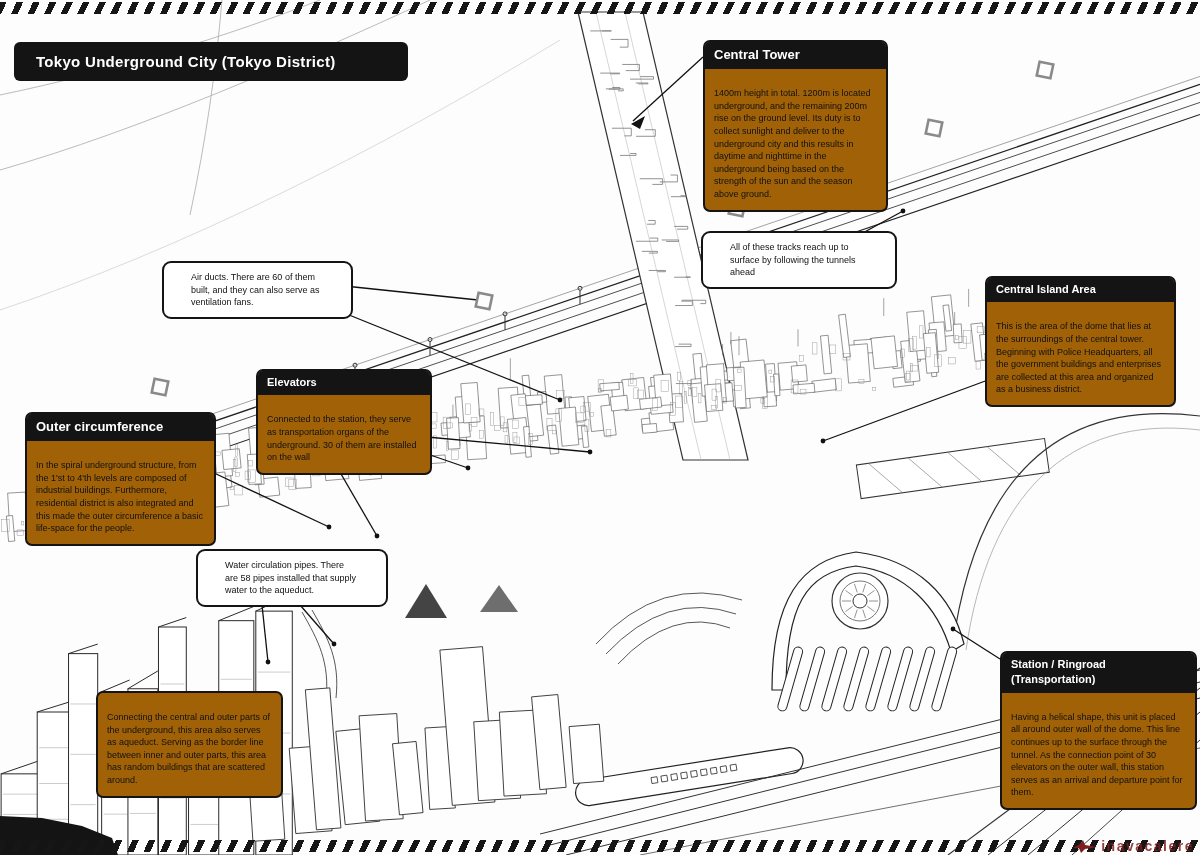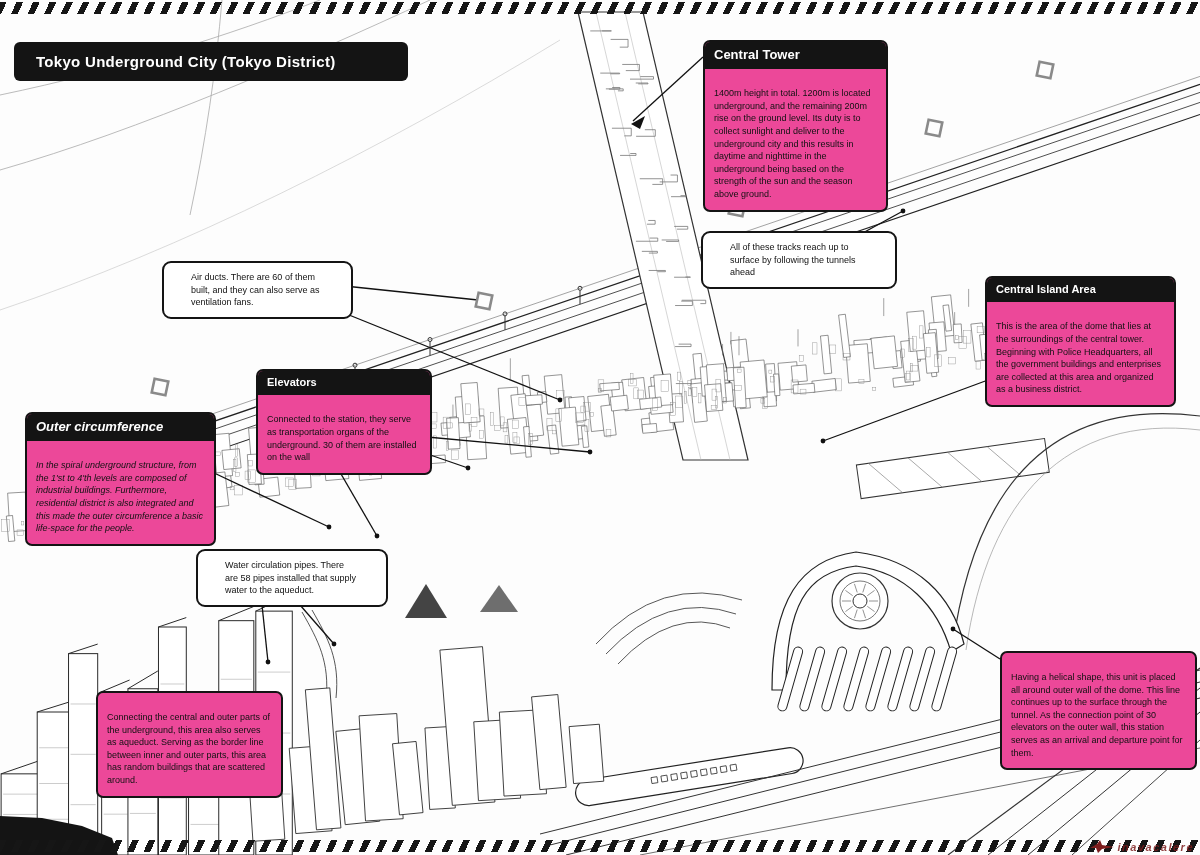--- a/index.html
+++ b/index.html
@@ -13,31 +13,31 @@
     background:repeating-linear-gradient(115deg,#161616 0 6px,transparent 6px 15px);}
   .strip.top{top:2px;}
   .strip.bottom{bottom:3px;}
   
   .title-banner{
     position:absolute;left:14px;top:42px;width:372px;z-index:5;
     background:#141414;color:#fff;font-size:15px;letter-spacing:.3px;
     padding:11px 0 11px 22px;border-radius:6px;font-weight:bold;
   }
   
-  .panel{position:absolute;z-index:5;background:#ec4899;border:2px solid #141414;
+  .panel{position:absolute;z-index:5;background:#a16207;border:2px solid #141414;
     border-radius:7px;overflow:hidden;font-size:9px;line-height:1.4;}
   .panel .hdr{background:#141414;color:#fff;font-weight:bold;padding:4px 9px 5px;}
   .hdr-lg{font-size:13px;}
   .hdr-sm{font-size:11px;}
   .panel .bd{padding:18px 9px 9px;}
   .note{position:absolute;z-index:5;background:#fff;border:2px solid #141414;
     border-radius:9px;padding:8px 27px;font-size:9px;line-height:1.4;}
   
   .watermark{position:absolute;right:6px;bottom:1px;z-index:6;display:flex;align-items:center;gap:3px;}
-  .watermark .wm-text{font-weight:bold;font-style:italic;font-size:11px;letter-spacing:1.5px;
+  .watermark .wm-text{font-weight:bold;font-size:14px;letter-spacing:1.5px;
     opacity:.85;}
 </style>
 </head>
 <body>
 
 <div id="page">
 
   <svg id="art" width="1200" height="855" viewBox="0 0 1200 855">
     <defs>
       <clipPath id="towerclip">
@@ -584,32 +584,33 @@
     <div class="bd">This is the area of the dome that lies at the surroundings of the central tower. Beginning with Police Headquarters, all the government buildings and enterprises are collected at this area and organized as a business district.</div>
   </div>
 
   <div class="note" style="left:162px;top:261px;width:133px;">Air ducts. There are 60 of them built, and they can also serve as ventilation fans.</div>
 
   <div class="panel" style="left:256px;top:369px;width:172px;">
     <div class="hdr hdr-sm">Elevators</div>
     <div class="bd">Connected to the station, they serve as transportation organs of the underground. 30 of them are installed on the wall</div>
   </div>
 
-  <div class="panel" style="left:25px;top:412px;width:187px;font-style:italic;">
+  <div class="panel" style="left:25px;top:412px;width:187px;">
     <div class="hdr hdr-lg">Outer circumference</div>
     <div class="bd">In the spiral underground structure, from the 1'st to 4'th levels are composed of industrial buildings. Furthermore, residential district is also integrated and this made the outer circumference a basic life-space for the people.</div>
   </div>
 
   <div class="note" style="left:196px;top:549px;width:134px;">Water circulation pipes. There are 58 pipes installed that supply water to the aqueduct.</div>
 
   <div class="panel" style="left:96px;top:691px;width:183px;">
     <div class="bd">Connecting the central and outer parts of the underground, this area also serves as aqueduct. Serving as the border line between inner and outer parts, this area has random buildings that are scattered around.</div>
   </div>
 
   <div class="panel" style="left:1000px;top:651px;width:193px;">
+    <div class="hdr hdr-sm">Station / Ringroad (Transportation)</div>
     <div class="bd">Having a helical shape, this unit is placed all around outer wall of the dome. This line continues up to the surface through the tunnel. As the connection point of 30 elevators on the outer wall, this station serves as an arrival and departure point for them.</div>
   </div>
 
   <div class="watermark">
     <svg width="26" height="15" viewBox="0 0 26 15">
       <path id="wm-shark" d="M1,9 L8,5 L11,1 L13,6 L25,8 L13,10 L9,14 L7,9 Z" fill="#7d1d1d"></path>
     </svg>
     <span class="wm-text" id="wm-text" style="color: rgb(125, 29, 29);">inavacalere</span>
   </div>
 

